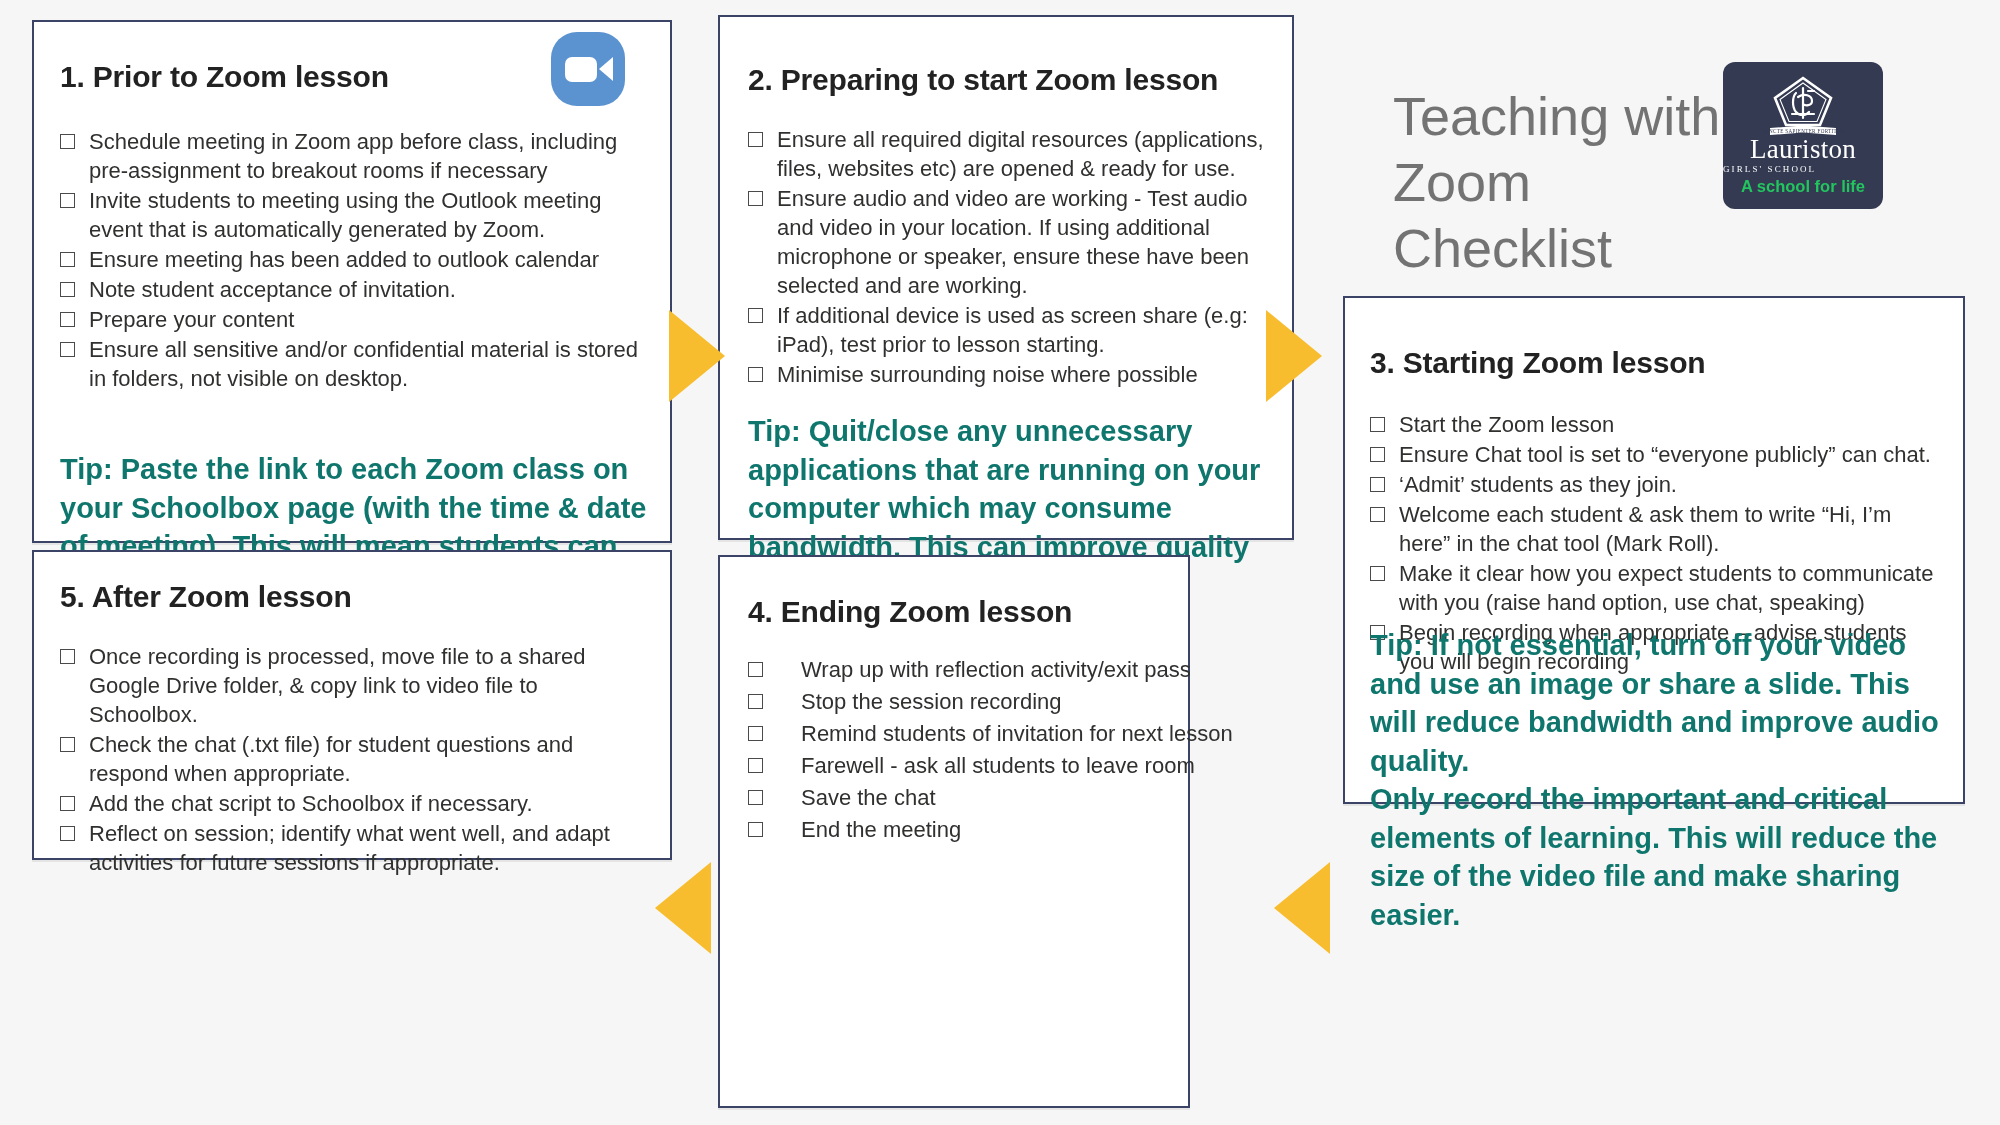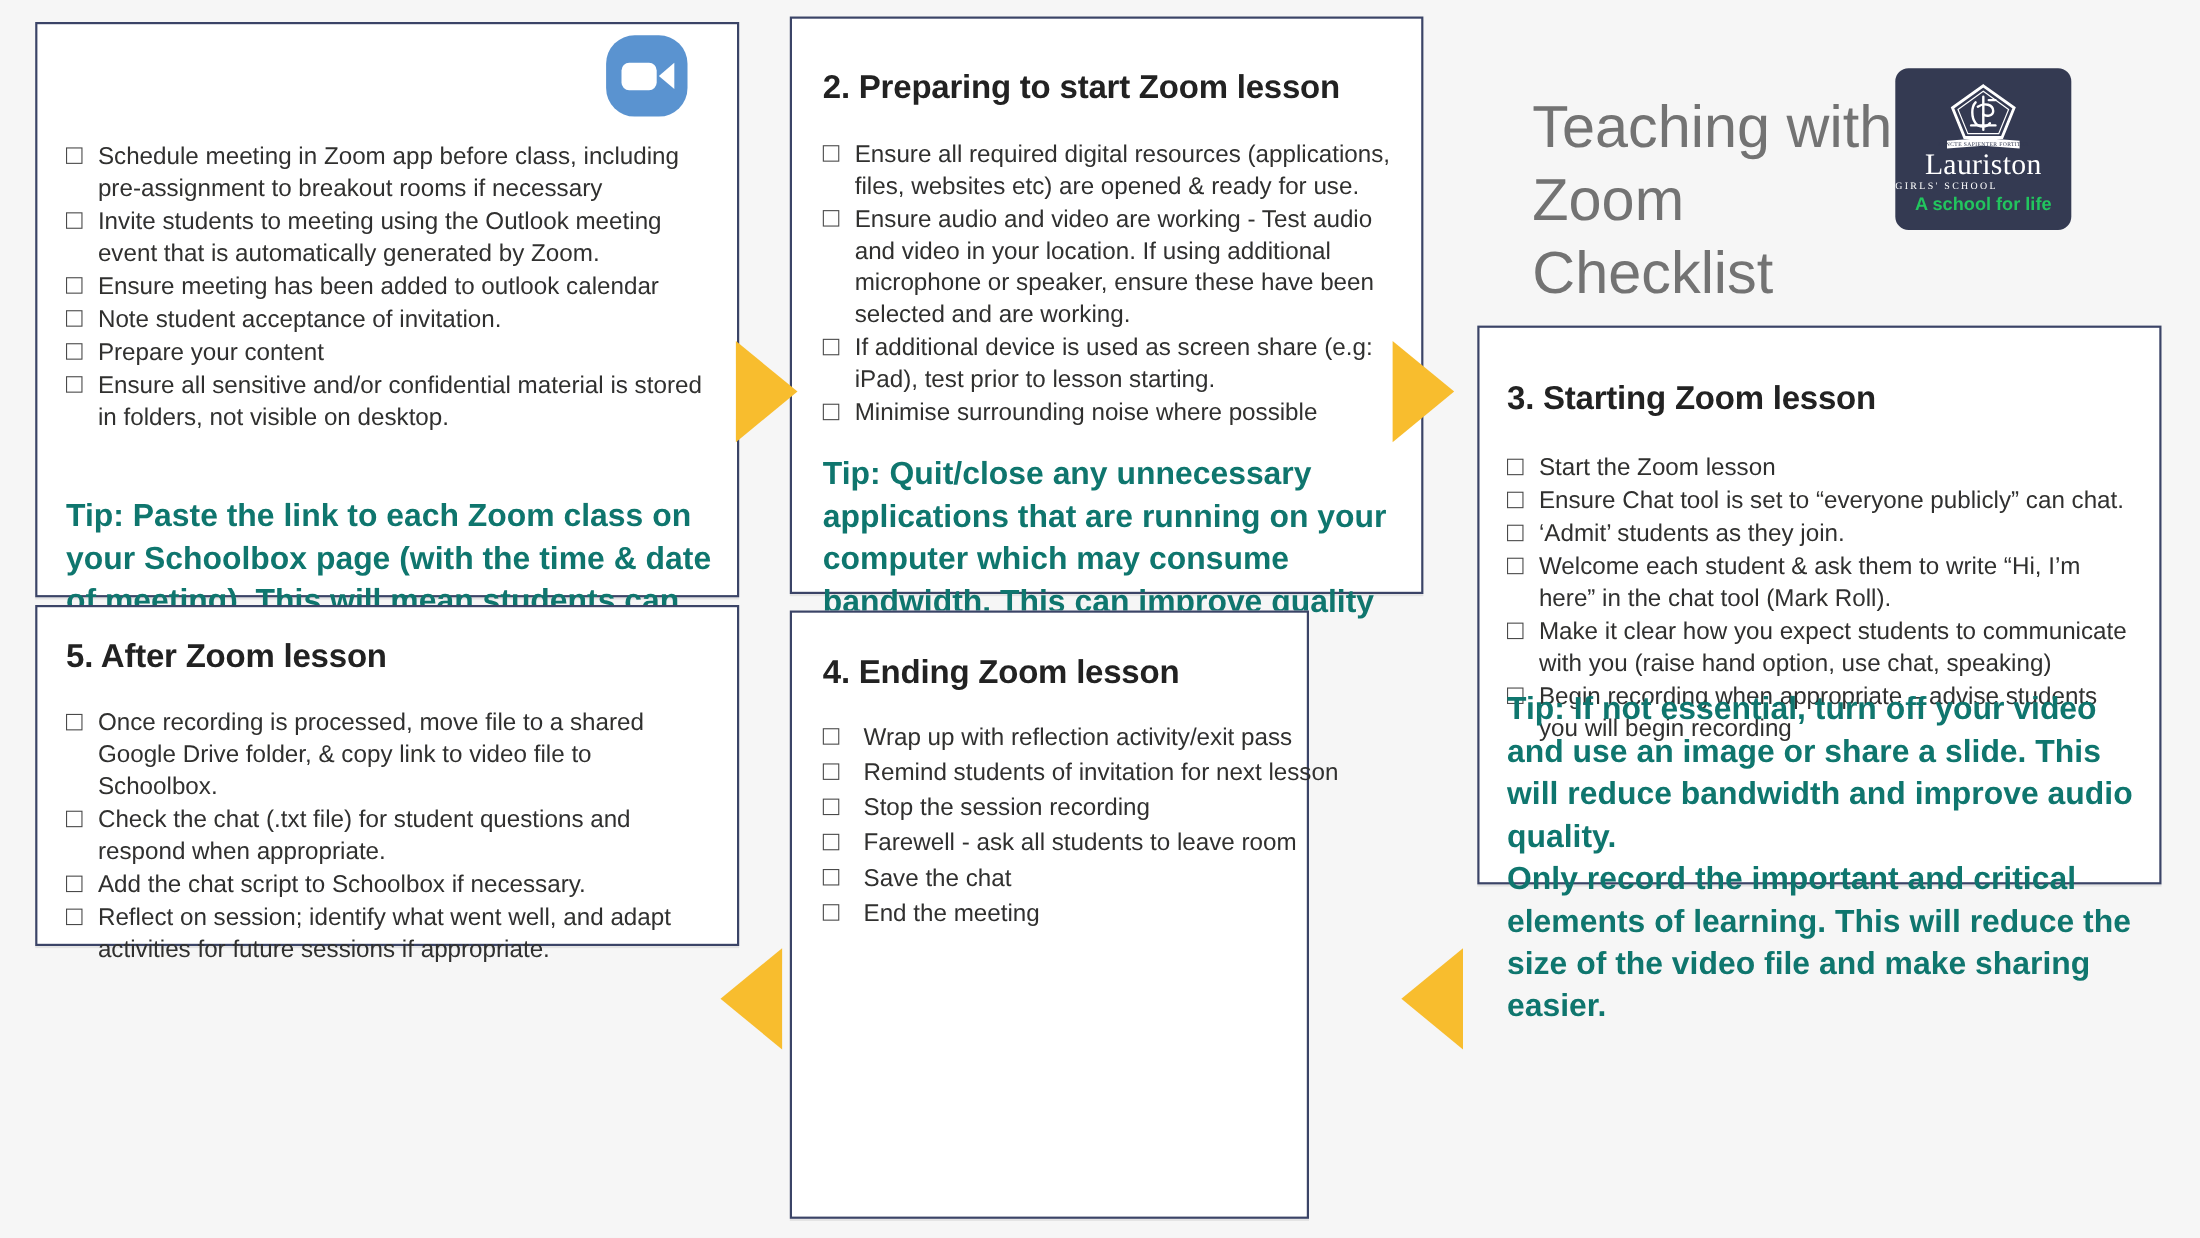--- a/index.html
+++ b/index.html
@@ -75,21 +75,21 @@
   #card2 .tip        { position:absolute; left: 28px; top: 395px; width: 528px; }
 
   #card3 { left: 1343px; top: 296px; width: 622px; height: 508px; }
   #card3 .card-title { position:absolute; left: 25px; top: 48px; }
   #card3 .list-wrap  { position:absolute; left: 25px; top: 112px; width: 578px; }
   #card3 .tip        { position:absolute; left: 25px; top: 328px; width: 580px; }
 
   #card4 { left: 718px;  top: 555px; width: 472px;  height: 553px; }
   #card4 .card-title { position:absolute; left: 28px; top: 38px; }
   #card4 .list-wrap  { position:absolute; left: 28px; top: 98px; width: 520px; }
-  #card4 .checklist li { margin-bottom: 3px; }
+  #card4 .checklist li { margin-bottom: 3px; gap: 16px; }
   #card4 .cbox { margin-right: 22px; }
 
   #card5 { left: 32px;   top: 550px; width: 640px;  height: 310px; }
   #card5 { height: 310px; }
   #card5 .card-title { position:absolute; left: 26px; top: 28px; }
   #card5 .list-wrap  { position:absolute; left: 26px; top: 90px; width: 590px; }
 
   
   .arrow {
     position: absolute;
@@ -183,20 +183,21 @@
     width: 0; height: 0;
     border-top: 12.5px solid transparent;
     border-bottom: 12.5px solid transparent;
     border-right: 14px solid #ffffff;
   }
 </style>
 </head>
 <body>
 
 <div class="card" id="card1">
+  <div class="card-title">1. Prior to Zoom lesson</div>
   <div class="list-wrap">
     <ul class="checklist">
         <li>
           <span class="cbox"></span>
           <span class="litext">Schedule meeting in Zoom app before class, including pre-assignment to breakout rooms if necessary</span>
         </li>
         <li>
           <span class="cbox"></span>
           <span class="litext">Invite students to meeting using the Outlook meeting event that is automatically generated by Zoom.</span>
         </li>
@@ -288,25 +289,25 @@
 <div class="card" id="card4">
   <div class="card-title">4. Ending Zoom lesson</div>
   <div class="list-wrap">
     <ul class="checklist">
         <li>
           <span class="cbox"></span>
           <span class="litext">Wrap up with reflection activity/exit pass</span>
         </li>
         <li>
           <span class="cbox"></span>
+          <span class="litext">Stop the session recording</span>
+        </li>
+        <li>
+          <span class="cbox"></span>
           <span class="litext">Remind students of invitation for next lesson</span>
-        </li>
-        <li>
-          <span class="cbox"></span>
-          <span class="litext">Stop the session recording</span>
         </li>
         <li>
           <span class="cbox"></span>
           <span class="litext">Farewell - ask all students to leave room</span>
         </li>
         <li>
           <span class="cbox"></span>
           <span class="litext">Save the chat</span>
         </li>
         <li>

